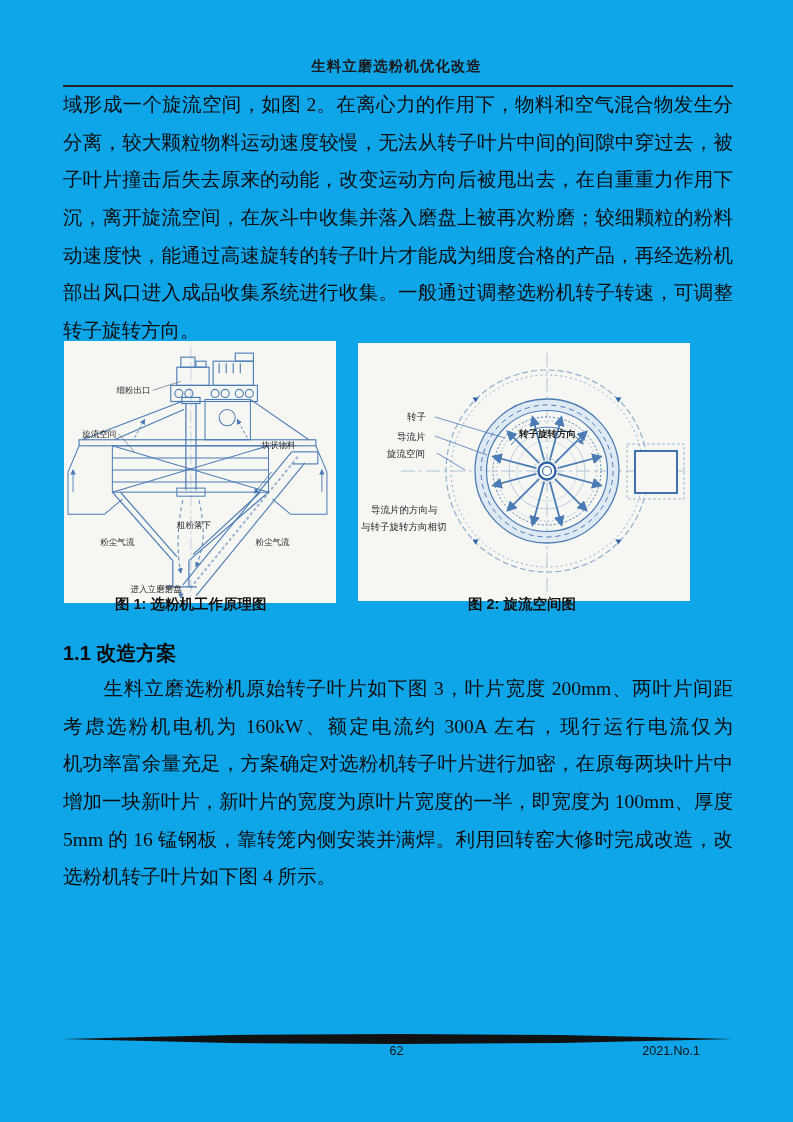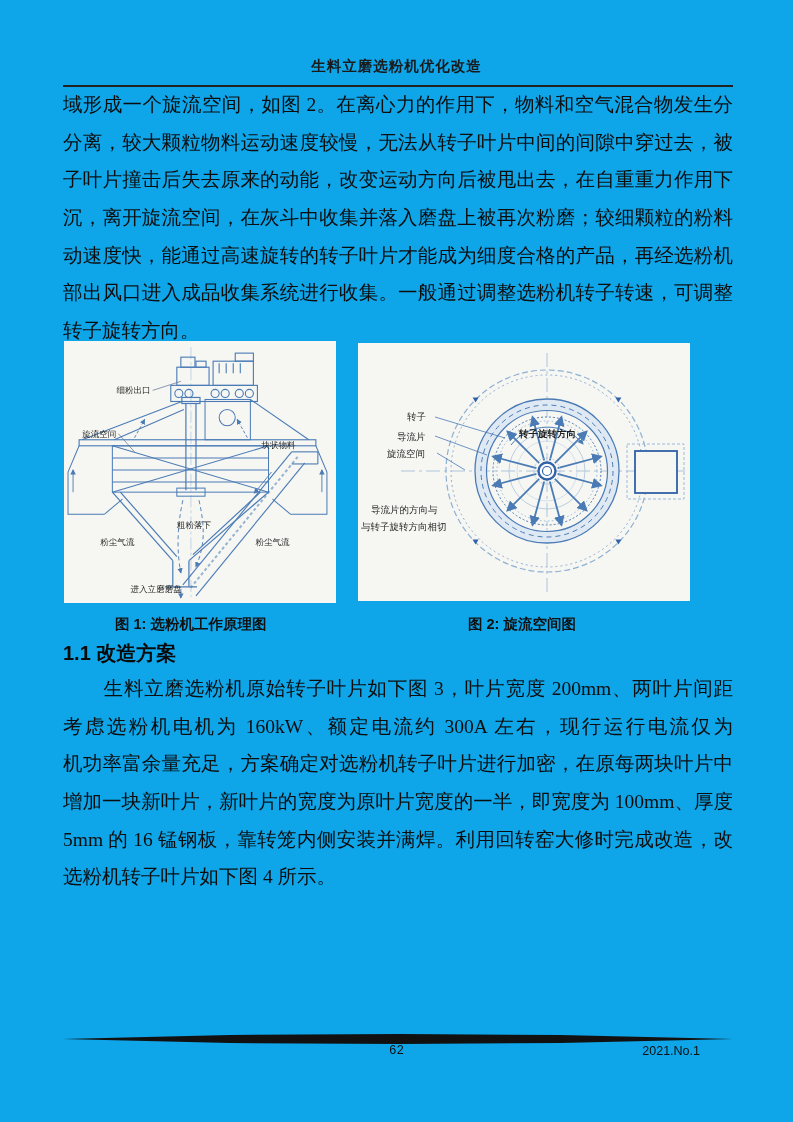--- a/index.html
+++ b/index.html
@@ -12,32 +12,32 @@
   
   .para{position:absolute;left:63px;width:670px;font-size:19.5px;font-weight:500;color:#0d0d0d;}
   .para-line{height:37.7px;line-height:37.7px;overflow:hidden;text-align:justify;text-align-last:justify;}
   .para-line.last{text-align-last:left;}
   #para1{top:86px;}
   #para2{top:670px;}
   
   .figure{position:absolute;background:#f6f6f3;}
   #fig1{left:64px;top:341px;width:272px;height:262px;text-align:right;}
   #fig2{left:358px;top:343px;width:332px;height:258px;}
-  .caption{position:absolute;top:612px;height:24px;line-height:24px;
+  .caption{position:absolute;top:592px;height:24px;line-height:24px;
            font-family:"Liberation Sans","DejaVu Sans",sans-serif;
            font-weight:bold;font-size:14.5px;color:#111;}
   #cap1{left:115px;} #cap2{left:460px;margin-left:8px;}
   
   .sec-heading{position:absolute;top:639px;left:63px;height:28px;line-height:28px;
                font-family:"Liberation Sans","DejaVu Sans",sans-serif;
                font-weight:bold;font-size:20px;color:#0a0a0a;}
   
   .ftr-bar{position:absolute;top:1032px;left:0;width:793px;height:14px;}
   .ftr-page{position:absolute;top:1044px;left:0;width:793px;text-align:center;
-            font-family:Liberation Mono, monospace;font-size:12.5px;color:#111;}
+            font-family:Liberation Sans, sans-serif;font-size:12.5px;color:#111;}
   .ftr-issue{position:absolute;top:1044px;right:93px;
              font-family:"Liberation Sans","DejaVu Sans",sans-serif;font-size:12.5px;color:#111;}
   svg .lbl{font-family:"Liberation Sans","DejaVu Sans",sans-serif;font-size:8.5px;fill:#1f1f1f;}
   svg .lbl2{font-family:"Liberation Sans","DejaVu Sans",sans-serif;font-size:9.5px;fill:#1f1f1f;}
 </style>
 </head>
 <body>
 
 <div class="page">
 

